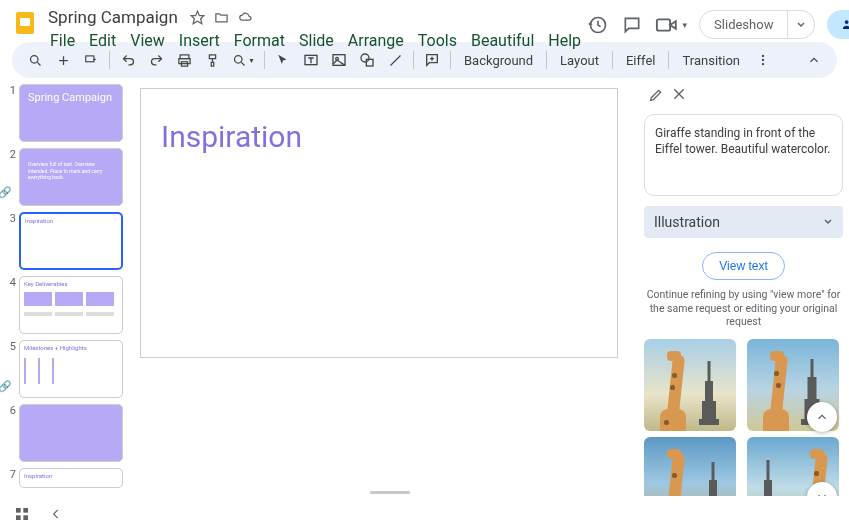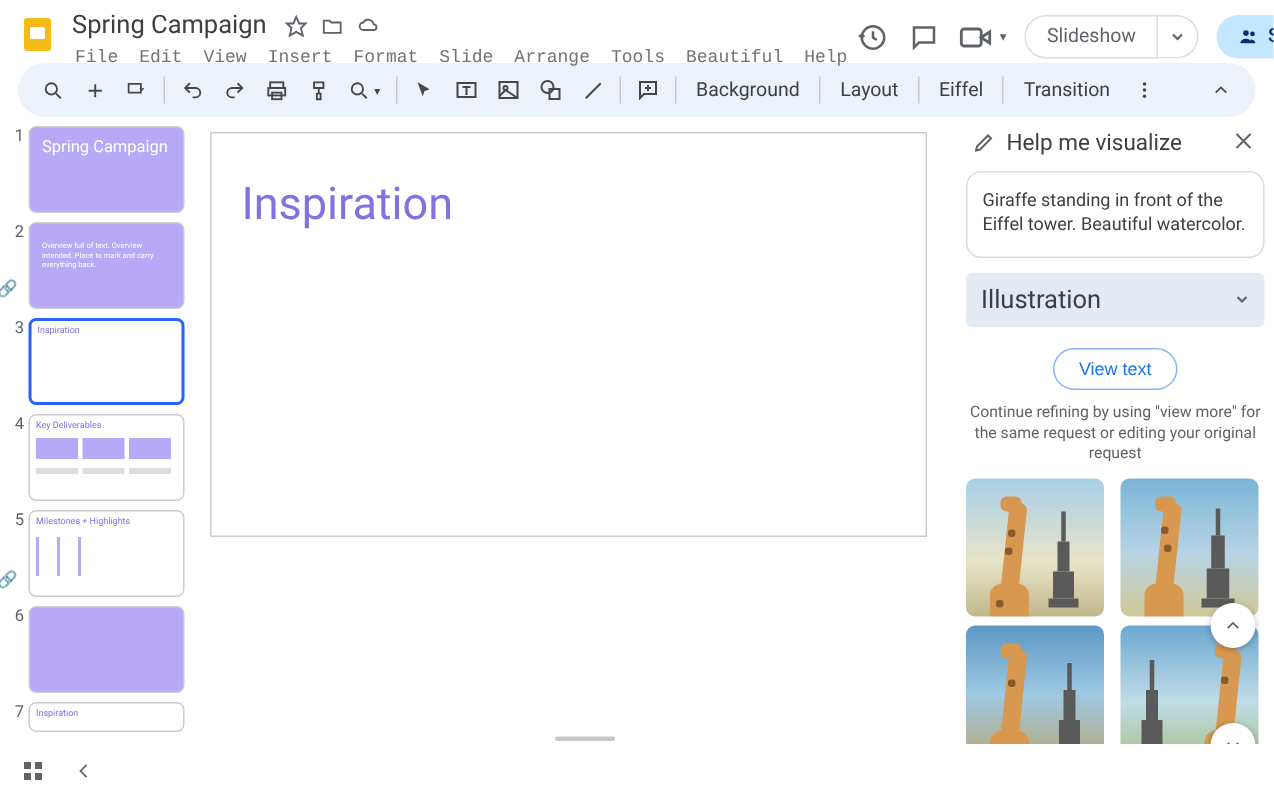--- a/index.html
+++ b/index.html
@@ -5,21 +5,21 @@
   * { box-sizing: border-box; margin: 0; padding: 0; }
   body { font-family: "Google Sans", Roboto, Arial, sans-serif; font-size: 13px; color: #3c4043; background: #fff; overflow: hidden; width: 849px; height: 532px; position: relative; }
   
   .header { display: flex; align-items: flex-start; padding: 6px 12px 0 12px; height: 40px; }
   .logo { width: 26px; height: 26px; margin-top: 4px; margin-right: 6px; flex-shrink: 0; }
   .title-area { flex: 1; }
   .title-row { display: flex; align-items: center; gap: 8px; }
   .doc-title { font-size: 17px; color: #3c4043; padding: 1px 4px; }
   .header-icon { width: 16px; height: 16px; color: #5f6368; cursor: pointer; display:flex; align-items:center; justify-content:center;}
   .menu-row { display: flex; gap: 2px; margin-top: 1px; }
-  .menu-item { font-size: 12px; color: #737373; padding: 2px 6px; border-radius: 3px; cursor: pointer; font-family: Liberation Mono, monospace; }
+  .menu-item { font-size: 16px; color: #14532d; padding: 2px 6px; border-radius: 3px; cursor: pointer; }
   .header-right { display: flex; align-items: center; gap: 12px; margin-top: 4px; }
   .hicon { width: 22px; height: 22px; color: #5f6368; cursor: pointer; display:flex;align-items:center;justify-content:center;}
   .slideshow-wrap { display:flex;justify-content:flex-end; }
   .slideshow-btn { border: 1px solid #dadce0; padding: 6px 14px; border-radius: 16px 0 0 16px; font-size: 13px; color: #5f6368; cursor: pointer; background:#fff;}
   .slideshow-drop { border: 1px solid #dadce0; border-left:none; padding: 6px 8px; border-radius: 0 16px 16px 0; cursor:pointer; background:#fff; display:flex; align-items:center;}
   .share-btn { background: #c3e7ff; color: #062e6f; padding: 7px 14px; border-radius: 18px; font-size: 13px; cursor: pointer; display: flex; align-items: center; gap: 5px; font-weight:500;}
   
   .toolbar { margin: 2px 12px 0 12px; background: #edf2fa; border-radius: 22px; height: 36px; display: flex; align-items: center; padding: 0 10px; gap: 2px; }
   .tb-icon { width: 26px; height: 26px; display: flex; align-items: center; justify-content: center; color: #444746; cursor: pointer; border-radius: 4px; }
   .tb-sep { width: 1px; height: 18px; background: #c7c7c7; margin: 0 3px; }
@@ -44,22 +44,22 @@
   .canvas-area { flex: 1; background: #fff; padding: 10px 10px 0 10px; display: flex; flex-direction: column; min-width:0;}
   .slide { width: 478px; height: 270px; border: 1px solid #ccc; background: #fff; padding: 30px 20px; }
   .slide-title { font-size: 30px; color: #8470e0; font-weight: 400; }
   .notes-handle { width:40px; height:3px; background:#c7c7c7; border-radius:2px; margin: 6px auto 2px; cursor:row-resize;}
   .notes-area { border-top:1px solid #e0e0e0; padding: 8px 10px; color:#9aa0a6; font-size:13px; margin-top:auto; }
   
   .side-panel { width: 215px; border-left: 0; padding: 8px 6px 6px 10px; position: relative; }
   .sp-header { display: flex; align-items: center; gap: 7px; margin-bottom: 10px; padding: 0 4px;}
   .sp-title { font-size: 15px; color: #3c4043; font-weight: 400; flex:1;}
   .sp-close { cursor:pointer; color:#5f6368; width:18px; height:18px;}
-  .prompt-box { border: 1px solid #dadce0; border-radius: 10px; padding: 10px 10px; font-size: 12px; color: #3c4043; height: 58px; line-height:1.35;}
-  .style-drop { background: #e4eaf4; border-radius: 4px; padding: 8px 10px; font-size: 17px; color: #3c4043; margin-top: 10px; display: flex; justify-content: space-between; align-items:center; cursor:pointer;}
+  .prompt-box { border: 1px solid #dadce0; border-radius: 10px; padding: 10px 10px; font-size: 12px; color: #3c4043; height: 82px; line-height:1.35;}
+  .style-drop { background: #e4eaf4; border-radius: 4px; padding: 8px 10px; font-size: 14px; color: #3c4043; margin-top: 10px; display: flex; justify-content: space-between; align-items:center; cursor:pointer;}
   .viewmore { display:block; margin: 14px auto 8px; border:1px solid #8ab4f8; color:#1a73e8; background:#fff; padding:6px 16px; border-radius:16px; font-size:12px; cursor:pointer;}
   .refine-text { font-size: 10.5px; color: #5f6368; text-align: center; line-height:1.3; margin-bottom:10px;}
   .img-grid { display: grid; grid-template-columns: 1fr 1fr; gap: 6px; }
   .img-cell { width: 92px; height: 92px; border-radius: 6px; position: relative; overflow: hidden; cursor:pointer;}
   .fab { position:absolute; right:12px; bottom:20px; width:30px; height:30px; border-radius:50%; background:#fff; box-shadow:0 1px 4px rgba(0,0,0,0.3); display:flex;align-items:center;justify-content:center; cursor:pointer;}
   
   .footer { position: absolute; bottom: 0; left: 0; right: 0; height: 36px; display: flex; align-items: center; padding: 0 12px; gap: 14px; background:#fff; z-index:5;}
   .foot-icon { width:20px; height:20px; color:#5f6368; cursor:pointer; display:flex;align-items:center;justify-content:center;}
   
   svg { display:block; }
@@ -335,21 +335,20 @@
       <div class="slide-title">Inspiration</div>
     </div>
     <div style="flex:1"></div>
   </div>
 
   <div class="side-panel">
     <div class="sp-header">
       <svg width="16" height="16" viewBox="0 0 24 24" fill="none" stroke="#5f6368" stroke-width="2">
           <path d="M4 20l4-1 11-11-3-3L5 16z"></path>
         </svg>
-      <div class="sp-title">Help me visualize</div>
       <div class="sp-close">
           <svg width="16" height="16" viewBox="0 0 24 24" stroke="#5f6368" stroke-width="2">
             <path d="M5 5l14 14M19 5L5 19"></path>
           </svg>
         </div>
     </div>
     <div class="prompt-box">Giraffe standing in front of the Eiffel tower. Beautiful watercolor.</div>
     <div class="style-drop">
       <span>Illustration</span>
       <svg width="10" height="10" viewBox="0 0 10 10">

